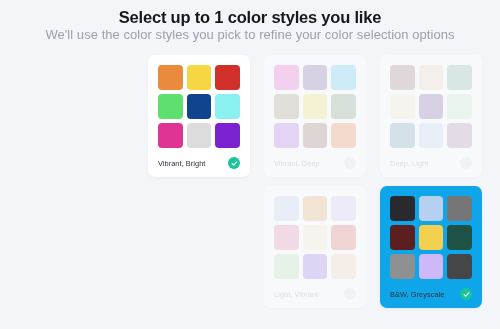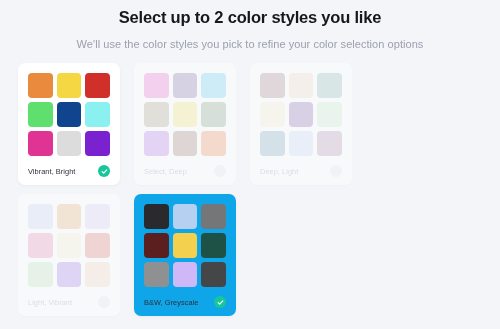--- a/index.html
+++ b/index.html
@@ -24,32 +24,31 @@
   }
   .page-title {
     margin-top: 8px;
     font-size: 16.5px;
     font-weight: bold;
     color: #16181d;
     letter-spacing: -0.2px;
     text-align: center;
   }
   .page-subtitle {
-    margin-top: 11px;
-    font-size: 11px;
+    font-size: 13px;
     color: #9ba0ad;
     text-align: left;
     letter-spacing: 0.05px;
   }
   .cards-area {
     margin-top: 13px;
     width: 464px;
     display: flex;
     flex-direction: column;
-    align-items: flex-start;
+    align-items: flex-end;
   }
   .card-row {
     display: flex;
     justify-content: center;
     gap: 14px;
   }
   .card-row + .card-row {
     margin-top: 9px;
   }
   .style-card {
@@ -104,21 +103,21 @@
   }
   .check-badge svg {
     display: block;
   }
 </style>
 </head>
 <body style="background: rgb(244, 245, 249);">
 
 <div class="page">
 
-  <div class="page-title">Select up to 2 color styles you like</div>
+  <div class="page-title">Select up to 1 color styles you like</div>
   <div class="page-subtitle">We'll use the color styles you pick to refine your color selection options</div>
 
   <div class="cards-area">
 
     <div class="card-row">
 
       <div class="style-card" style="background: rgb(255, 255, 255);">
         <div class="swatch-grid">
           <div class="swatch" style="background: rgb(233, 138, 60);"></div>
           <div class="swatch" style="background: rgb(245, 215, 68);"></div>
@@ -146,21 +145,21 @@
           <div class="swatch" style="background: rgb(176, 164, 198);"></div>
           <div class="swatch" style="background: rgb(156, 224, 245);"></div>
           <div class="swatch" style="background: rgb(197, 195, 174);"></div>
           <div class="swatch" style="background: rgb(245, 240, 160);"></div>
           <div class="swatch" style="background: rgb(173, 194, 171);"></div>
           <div class="swatch" style="background: rgb(205, 166, 240);"></div>
           <div class="swatch" style="background: rgb(192, 170, 166);"></div>
           <div class="swatch" style="background: rgb(245, 180, 147);"></div>
         </div>
         <div class="card-footer">
-          <span class="card-label">Select, Deep</span>
+          <span class="card-label">Vibrant, Deep</span>
           <span class="check-badge off"></span>
         </div>
       </div>
 
       <div class="style-card dimmed" style="background: rgb(255, 255, 255);">
         <div class="swatch-grid">
           <div class="swatch" style="background: rgb(195, 174, 174);"></div>
           <div class="swatch" style="background: rgb(247, 231, 216);"></div>
           <div class="swatch" style="background: rgb(179, 210, 202);"></div>
           <div class="swatch" style="background: rgb(249, 246, 222);"></div>

